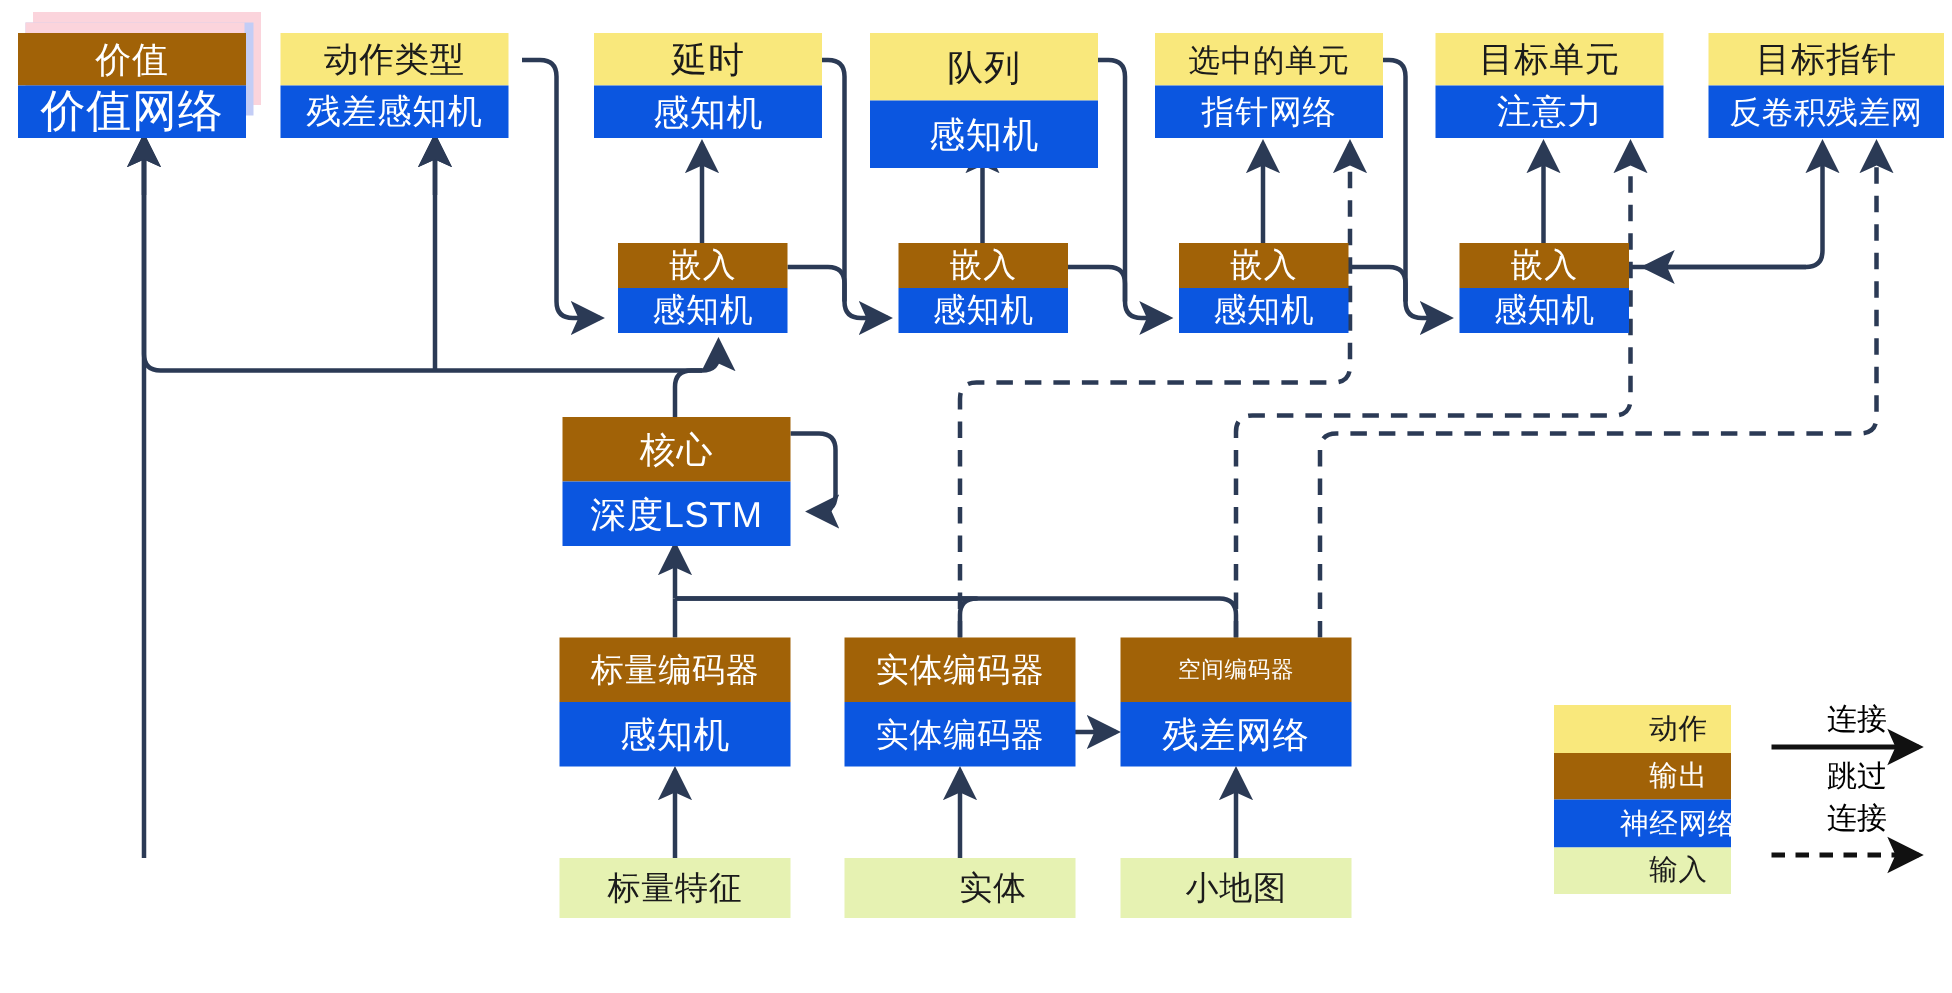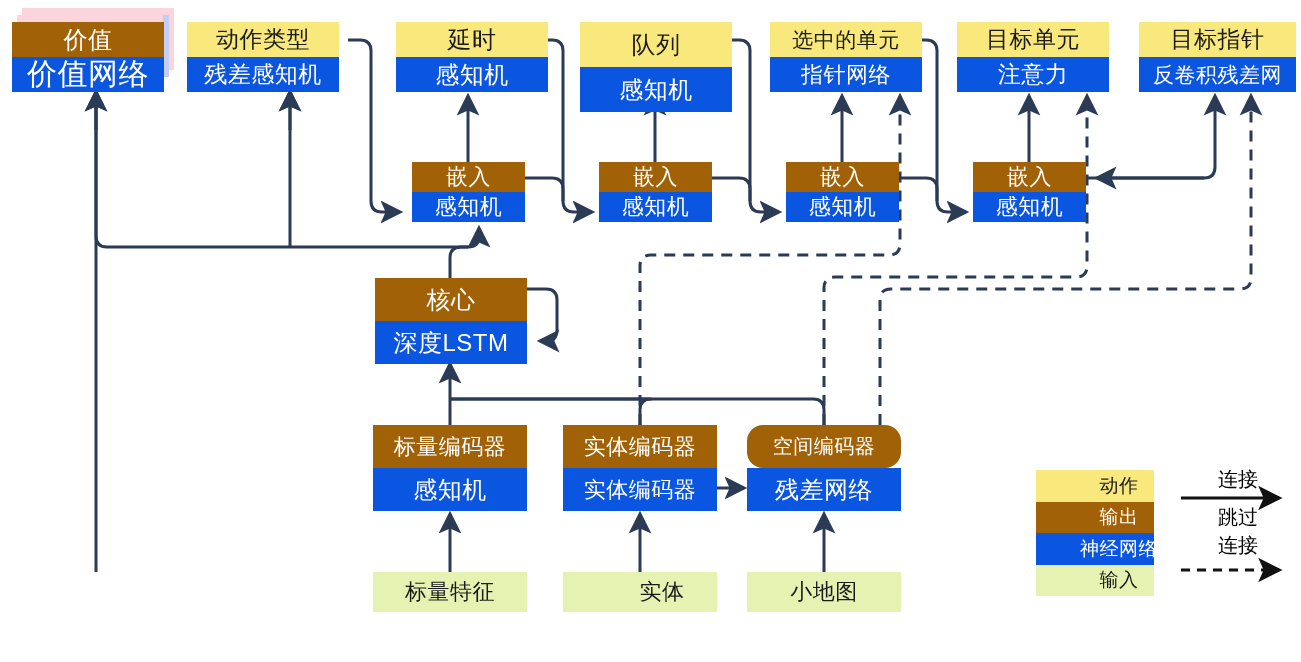--- a/index.html
+++ b/index.html
@@ -166,21 +166,21 @@
     <div class="band output" style="font-size:22px;">标量编码器</div>
     <div class="band net" style="font-size:24px;">感知机</div>
   </div>
 
   <div class="node two" style="left:563px;top:425px;width:154px;height:86px;">
     <div class="band output" style="font-size:22px;">实体编码器</div>
     <div class="band net" style="font-size:22px;">实体编码器</div>
   </div>
 
   <div class="node two" style="left:747px;top:425px;width:154px;height:86px;">
-    <div class="band output" style="font-size:20px;border-radius:16px;">空间编码器</div>
+    <div class="band output" style="font-size:15px;">空间编码器</div>
     <div class="band net" style="font-size:24px;">残差网络</div>
   </div>
 
 
   <div class="node one" style="left:373px;top:572px;width:154px;height:40px;">
     <div class="band input" style="font-size:22px;">标量特征</div>
   </div>
 
   <div class="node one" style="left:563px;top:572px;width:154px;height:40px;">
     <div class="band input" style="font-size:22px;padding-left:44px;">实体</div>

